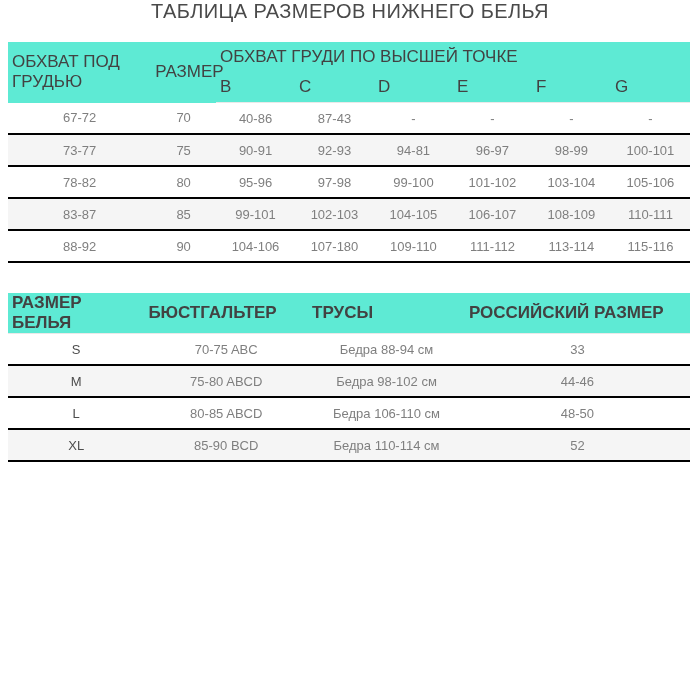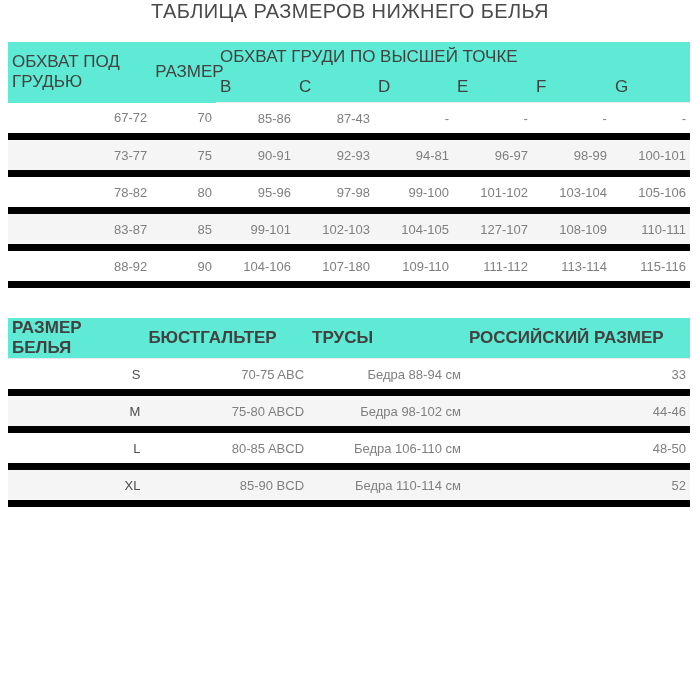--- a/index.html
+++ b/index.html
@@ -36,24 +36,24 @@
     text-align: left;
     vertical-align: middle;
     padding: 0 4px;
   }
   .size-table thead tr th { height: 30px; }
   .size-table thead tr.cups-row th { border-bottom: 1px solid #e9e9e9; }
   .garment-table thead th { height: 31px; border-bottom: 1px solid #e9e9e9; font-weight: bold; }
 
   tbody td {
     height: 30px;
-    text-align: right;
+    text-align: center;
     vertical-align: middle;
     color: #7f7f7f;
-    border-bottom: 7px solid #000000;
+    border-bottom: 2px solid #000000;
     padding: 0 4px;
   }
   tbody tr:nth-child(even) td { background: #f5f5f5; }
 
   .garment-table { margin-top: 30px; }
   .garment-table tbody td.lead { color: #4d4d4d; }
 </style>
 </head>
 <body>
 
@@ -86,21 +86,21 @@
           <th>D</th>
           <th>E</th>
           <th>F</th>
           <th>G</th>
         </tr>
       </thead>
       <tbody>
         <tr>
           <td>67-72</td>
           <td>70</td>
-          <td>85-86</td>
+          <td>40-86</td>
           <td>87-43</td>
           <td>-</td>
           <td>-</td>
           <td>-</td>
           <td>-</td>
         </tr>
         <tr>
           <td>73-77</td>
           <td>75</td>
           <td>90-91</td>
@@ -119,21 +119,21 @@
           <td>101-102</td>
           <td>103-104</td>
           <td>105-106</td>
         </tr>
         <tr>
           <td>83-87</td>
           <td>85</td>
           <td>99-101</td>
           <td>102-103</td>
           <td>104-105</td>
-          <td>127-107</td>
+          <td>106-107</td>
           <td>108-109</td>
           <td>110-111</td>
         </tr>
         <tr>
           <td>88-92</td>
           <td>90</td>
           <td>104-106</td>
           <td>107-180</td>
           <td>109-110</td>
           <td>111-112</td>

